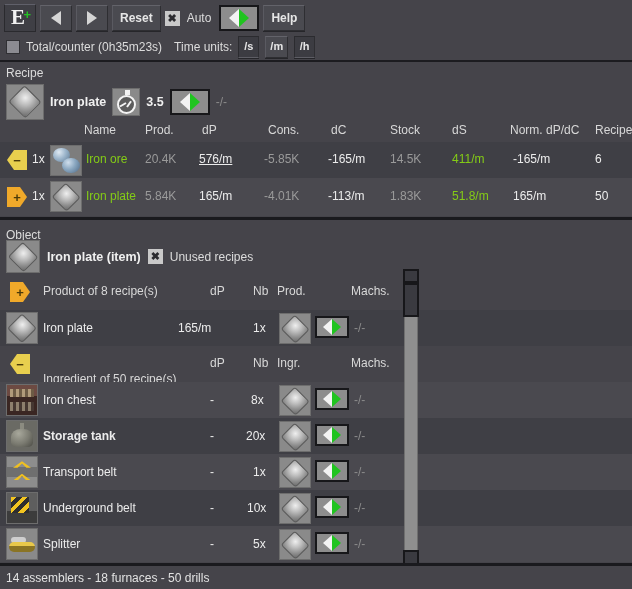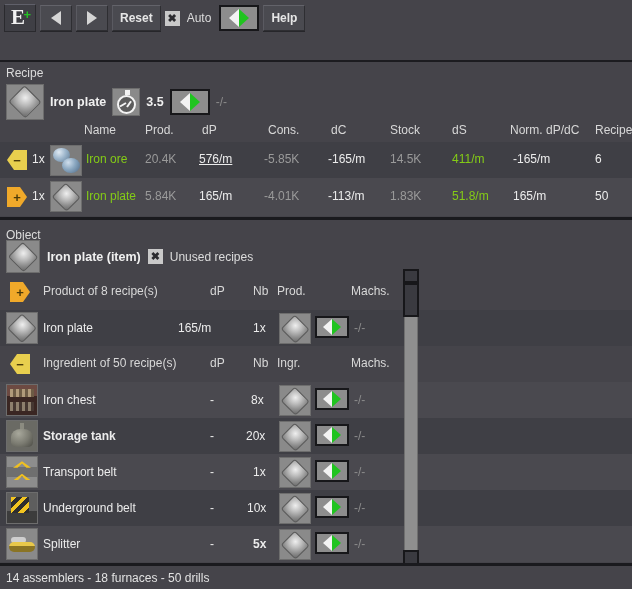--- a/index.html
+++ b/index.html
@@ -248,20 +248,28 @@
     <div class="btn">Reset</div>
     <span class="xbox">✖</span>
     <span class="lbl-auto">Auto</span>
     <div class="arrowtoggle" style="margin-left:4px;">
       <span class="a-l"></span>
       <span class="a-r"></span>
     </div>
     <div class="btn">Help</div>
   </div>
 
+  <div class="row2">
+    <span class="checkbox"></span>
+    <span class="plain">Total/counter (0h35m23s)</span>
+    <span class="plain" style="margin-left:6px;">Time units:</span>
+    <span class="btn small pressed">/s</span>
+    <span class="btn small">/m</span>
+    <span class="btn small pressed">/h</span>
+  </div>
 
   <div class="divider" style="top:60px;"></div>
 
   <div class="panel-title" style="top:66px;">Recipe</div>
 
   <div style="position:absolute;left:6px;top:84px;display:flex;align-items:center;gap:6px;">
     <span class="icon-box ico-plate" style="width:38px;height:36px;"></span>
     <span style="font-weight:bold;font-size:12.5px;color:#f0f0f0;">Iron plate</span>
     <span class="stopwatch">
       <span class="stem"></span>
@@ -359,21 +367,21 @@
       <span class="a-r"></span>
     </span>
     <span class="cell c-dash" style="left:354px;top:11px;">-/-</span>
   </div>
 
   <div class="row-band" style="top:352px;height:24px;">
     <span class="pent pent-in" style="position:absolute;left:10px;top:2px;">
       <span class="shape"></span>
         <span class="sign">−</span>
     </span>
-    <span class="cell" style="left:43px;top:4px;">Ingredient of 50 recipe(s)</span>
+    <span class="cell" style="left:43px;top:20px;">Ingredient of 50 recipe(s)</span>
     <span class="cell" style="left:210px;top:4px;">dP</span>
     <span class="cell" style="left:253px;top:4px;">Nb</span>
     <span class="cell" style="left:277px;top:4px;">Ingr.</span>
     <span class="cell" style="left:351px;top:4px;">Machs.</span>
   </div>
 
   <div class="row-band band-light" style="top:382px;height:36px;">
     <span class="icon-box ico-chest" style="position:absolute;left:6px;top:2px;width:32px;height:32px;"></span>
     <span class="cell c-white" style="left:43px;top:11px;">Iron chest</span>
     <span class="cell c-white" style="left:210px;top:11px;">-</span>
@@ -422,21 +430,21 @@
       <span class="a-l"></span>
       <span class="a-r"></span>
     </span>
     <span class="cell c-dash" style="left:354px;top:11px;">-/-</span>
   </div>
 
   <div class="row-band band-light" style="top:526px;height:36px;">
     <span class="icon-box ico-split" style="position:absolute;left:6px;top:2px;width:32px;height:32px;"></span>
     <span class="cell c-white" style="left:43px;top:11px;">Splitter</span>
     <span class="cell c-white" style="left:210px;top:11px;">-</span>
-    <span class="cell c-white" style="left:253px;top:11px;font-weight:bold;">5x</span>
+    <span class="cell c-white" style="left:253px;top:11px;">5x</span>
     <span class="icon-box ico-plate" style="position:absolute;left:279px;top:3px;width:32px;height:31px;"></span>
     <span class="arrowtoggle sm" style="position:absolute;left:315px;top:6px;">
       <span class="a-l"></span>
       <span class="a-r"></span>
     </span>
     <span class="cell c-dash" style="left:354px;top:11px;">-/-</span>
   </div>
 
   <div>
     <div class="sb-track" style="left:404px;top:270px;width:14px;height:296px;"></div>

